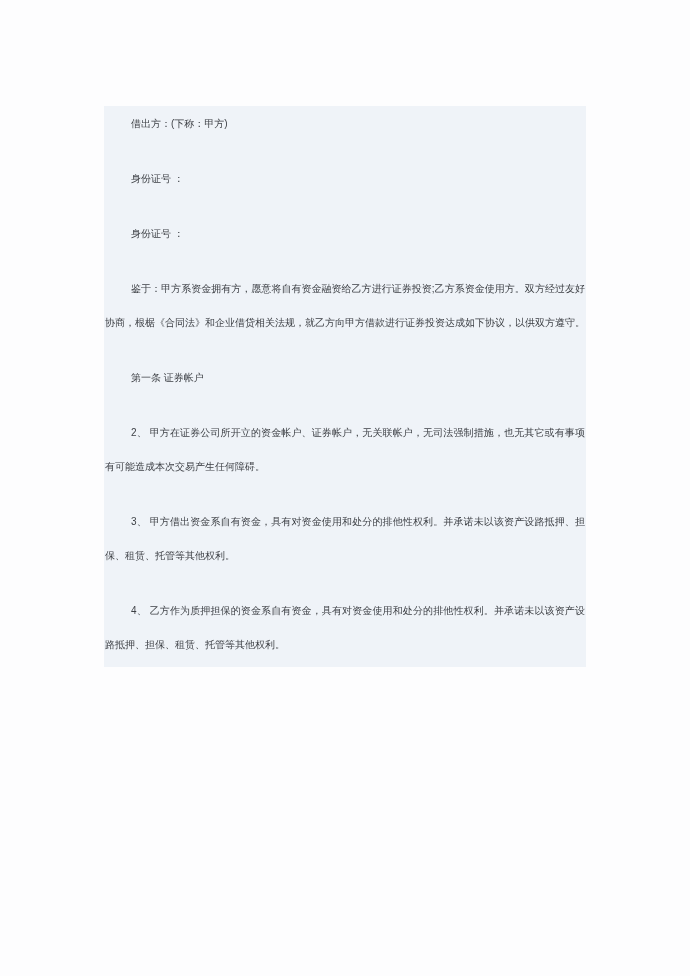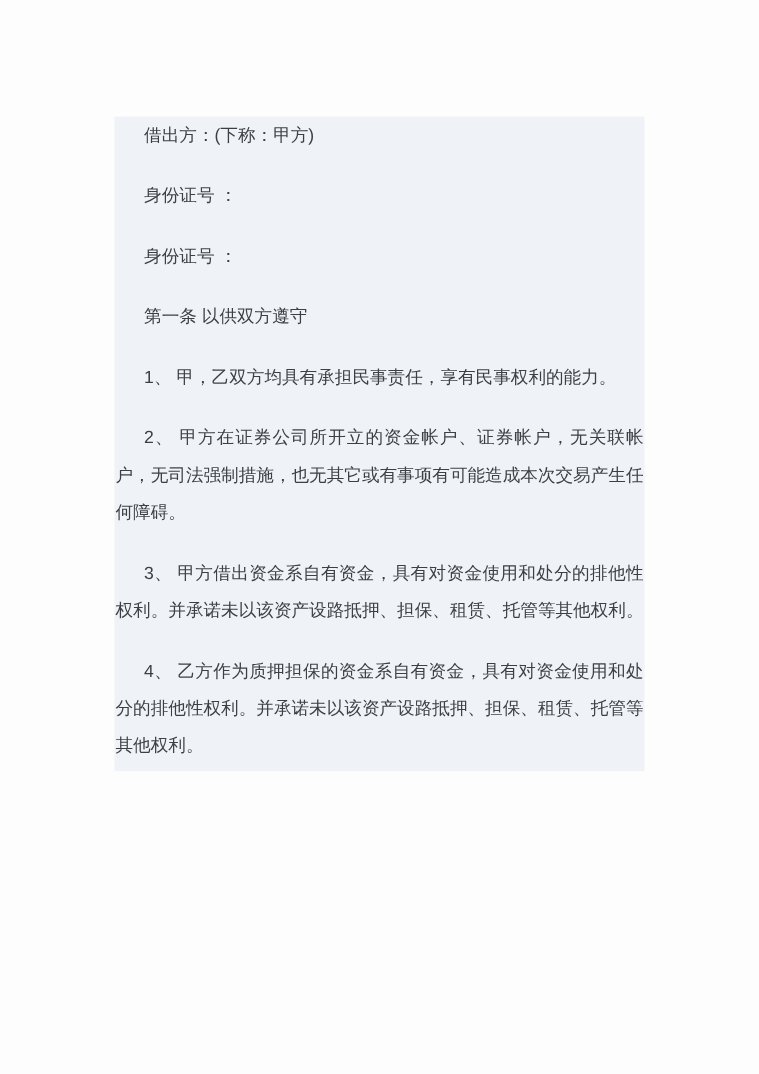--- a/index.html
+++ b/index.html
@@ -18,37 +18,37 @@
     position: absolute;
     left: 104px;
     top: 106px;
     width: 482px;
     box-sizing: border-box;
     background: var(--panel-bg, #eff3f8);
     padding: 1px 1px 5px 1px;
   }
   .para {
     margin: 0 0 21px 0;
-    font-size: 16px;
+    font-size: 10px;
     line-height: 34px;
     color: var(--text-color, #3c3f44);
     text-indent: 26px;
     text-align: justify;
     letter-spacing: 0;
     word-break: break-all;
   }
   .para:last-child {
     margin-bottom: 0;
   }
 </style>
 </head>
 <body>
 
 <div class="doc-panel">
   <p class="para">借出方：(下称：甲方)</p>
   <p class="para">身份证号 ：</p>
   <p class="para">身份证号 ：</p>
-  <p class="para">第一条 以供双方遵守</p>
-  <p class="para">1、 甲，乙双方均具有承担民事责任，享有民事权利的能力。</p>
+  <p class="para">鉴于：甲方系资金拥有方，愿意将自有资金融资给乙方进行证券投资;乙方系资金使用方。双方经过友好协商，根椐《合同法》和企业借贷相关法规，就乙方向甲方借款进行证券投资达成如下协议，以供双方遵守。</p>
+  <p class="para">第一条 证券帐户</p>
   <p class="para">2、 甲方在证券公司所开立的资金帐户、证券帐户，无关联帐户，无司法强制措施，也无其它或有事项有可能造成本次交易产生任何障碍。</p>
   <p class="para">3、 甲方借出资金系自有资金，具有对资金使用和处分的排他性权利。并承诺未以该资产设路抵押、担保、租赁、托管等其他权利。</p>
   <p class="para">4、 乙方作为质押担保的资金系自有资金，具有对资金使用和处分的排他性权利。并承诺未以该资产设路抵押、担保、租赁、托管等其他权利。</p>
 </div>
 
 </body></html>

